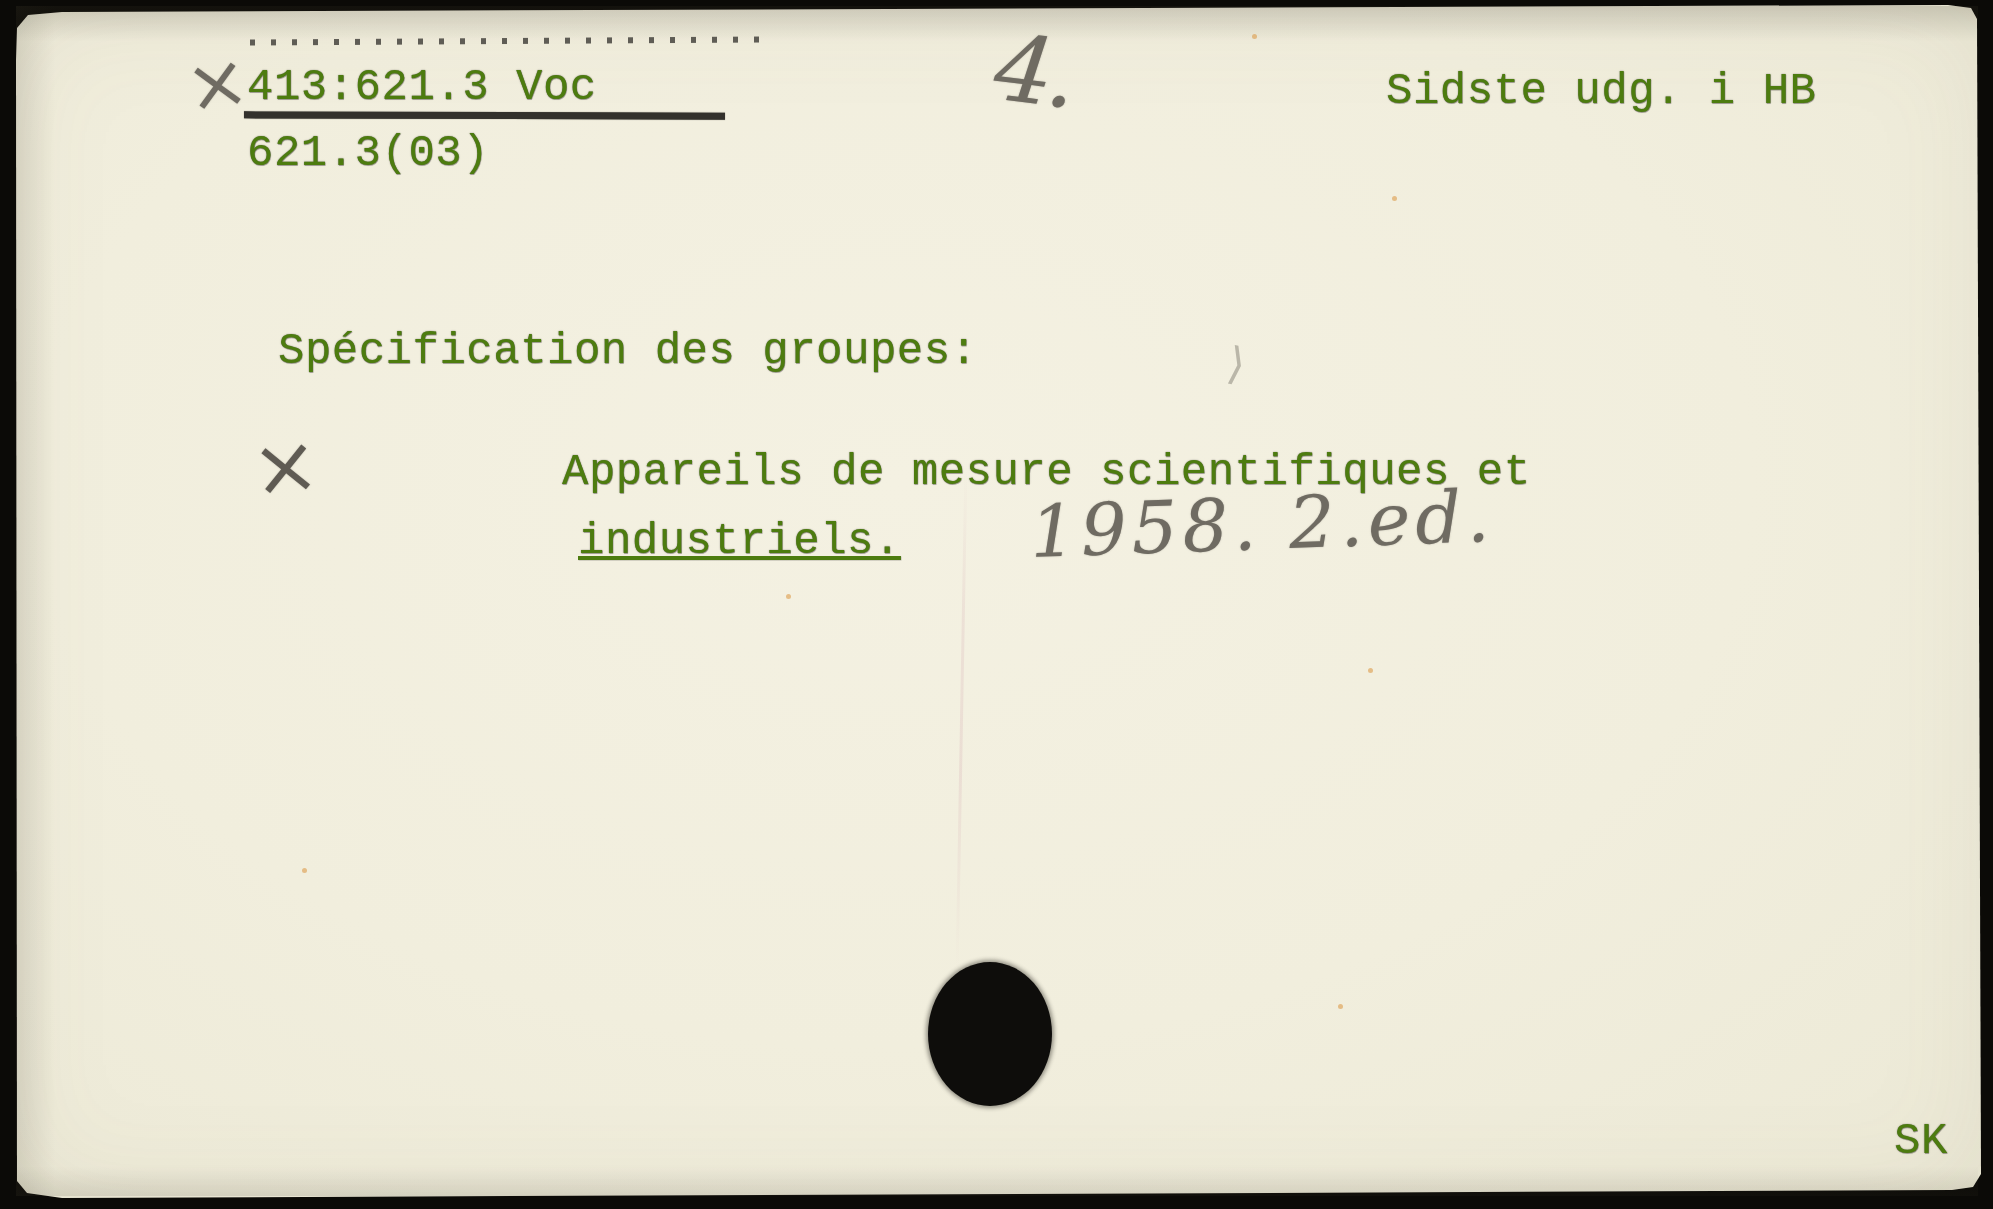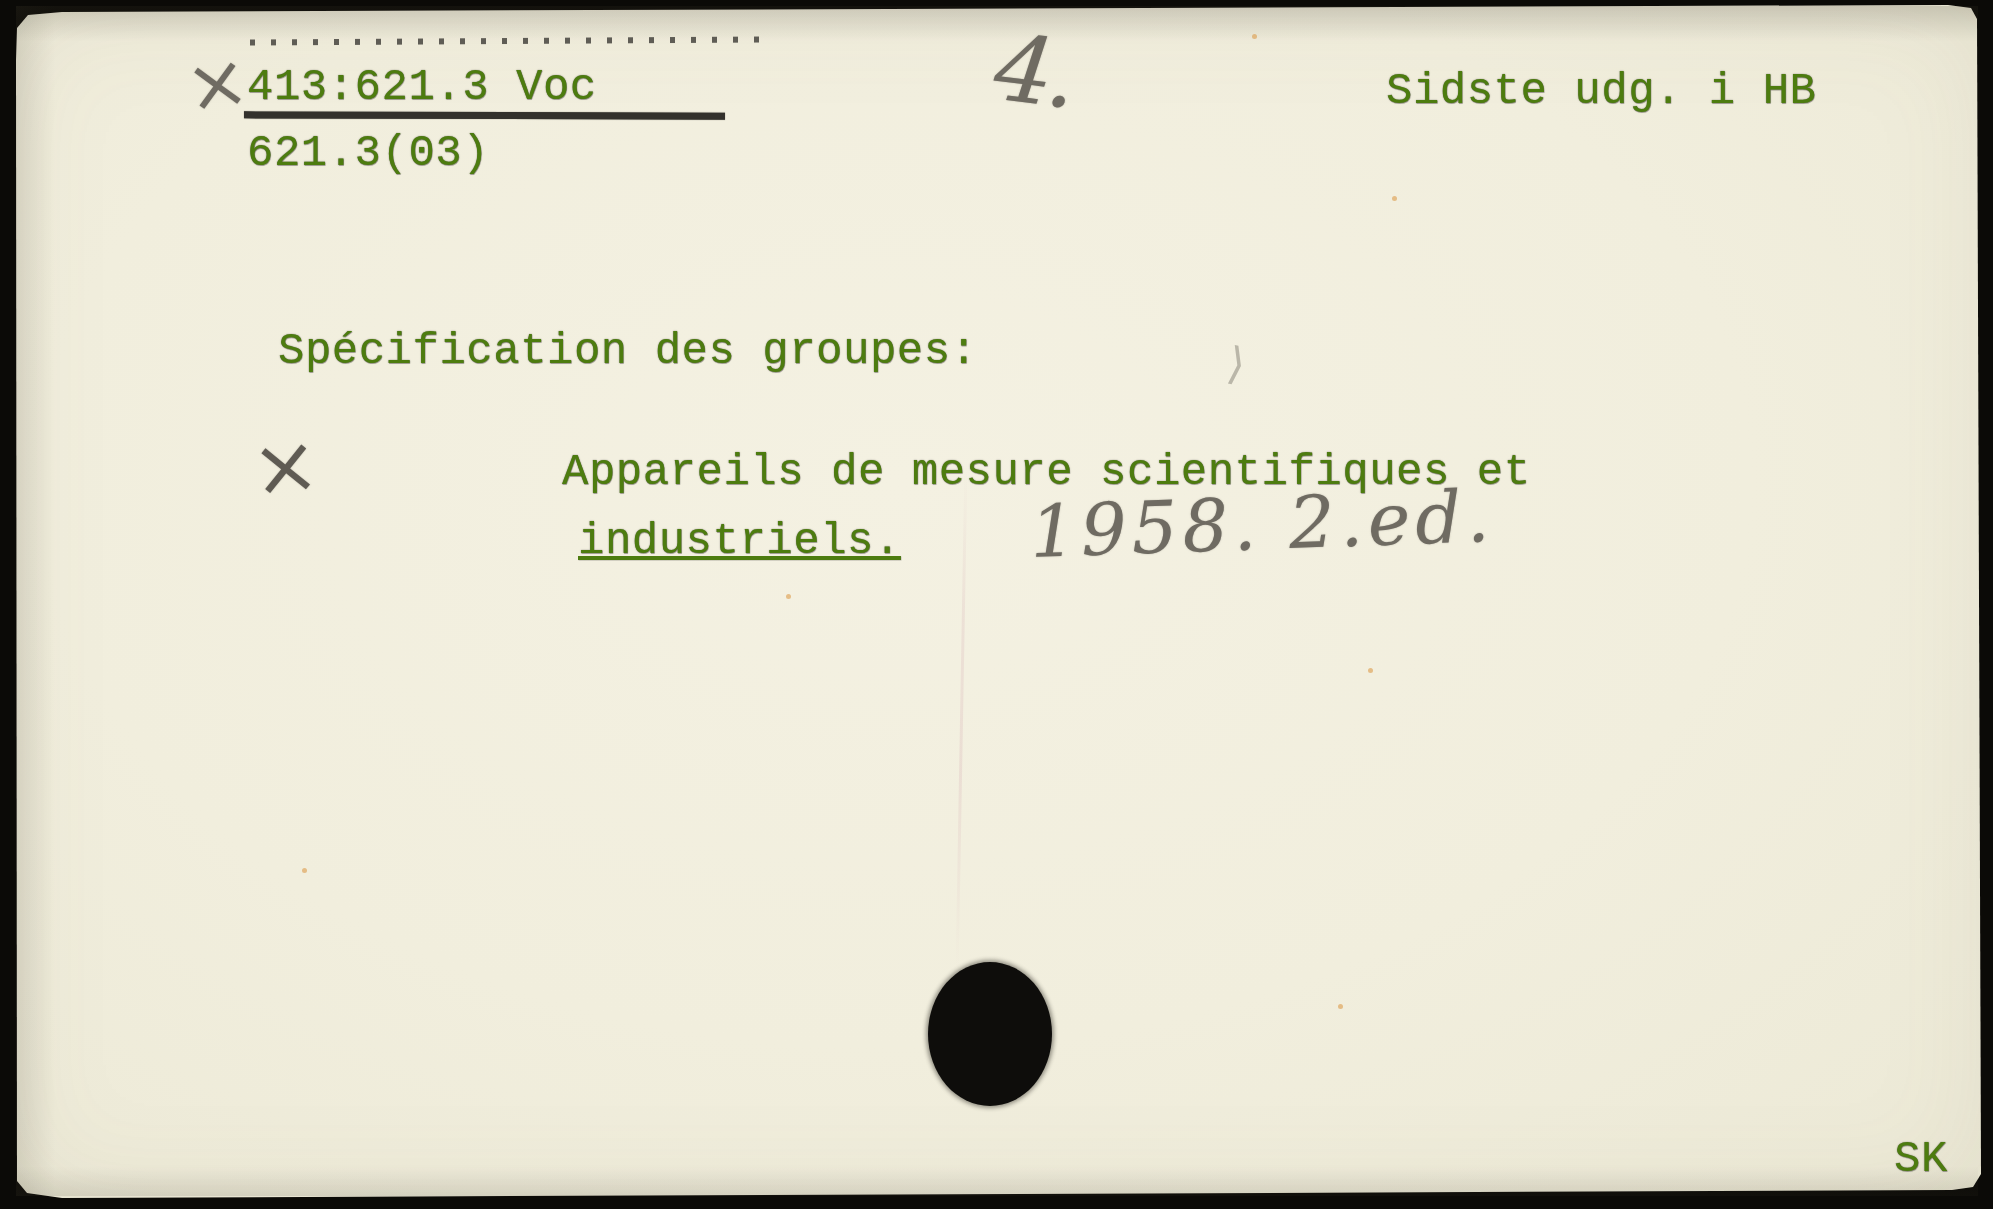--- a/index.html
+++ b/index.html
@@ -134,21 +134,21 @@
   <div class="typed" style="left:562px; top:443px;">Appareils de mesure scientifiques et</div>
   <div class="typed" style="left:578px; top:512px;text-decoration:underline;">industriels.</div>
 
   <div class="pencil" style="left:1030px; top:482px; font-size:72px; letter-spacing:5px; transform:rotate(-2deg);">1958. 2.ed.</div>
 
   <div class="crease-mark"></div>
 
   <div class="hole-punch"></div>
 
 
-  <div class="typed" style="left:1894px; top:1112px;margin-top:18px;">SK</div>
+  <div class="typed" style="left:1894px; top:1112px;">SK</div>
 
   <div class="speck" style="left:1252px; top:34px;"></div>
   <div class="speck" style="left:1392px; top:196px;"></div>
   <div class="speck" style="left:786px;  top:594px;"></div>
   <div class="speck" style="left:1368px; top:668px;"></div>
   <div class="speck" style="left:1338px; top:1004px;"></div>
   <div class="speck" style="left:302px;  top:868px;"></div>
 
 </div>
 

